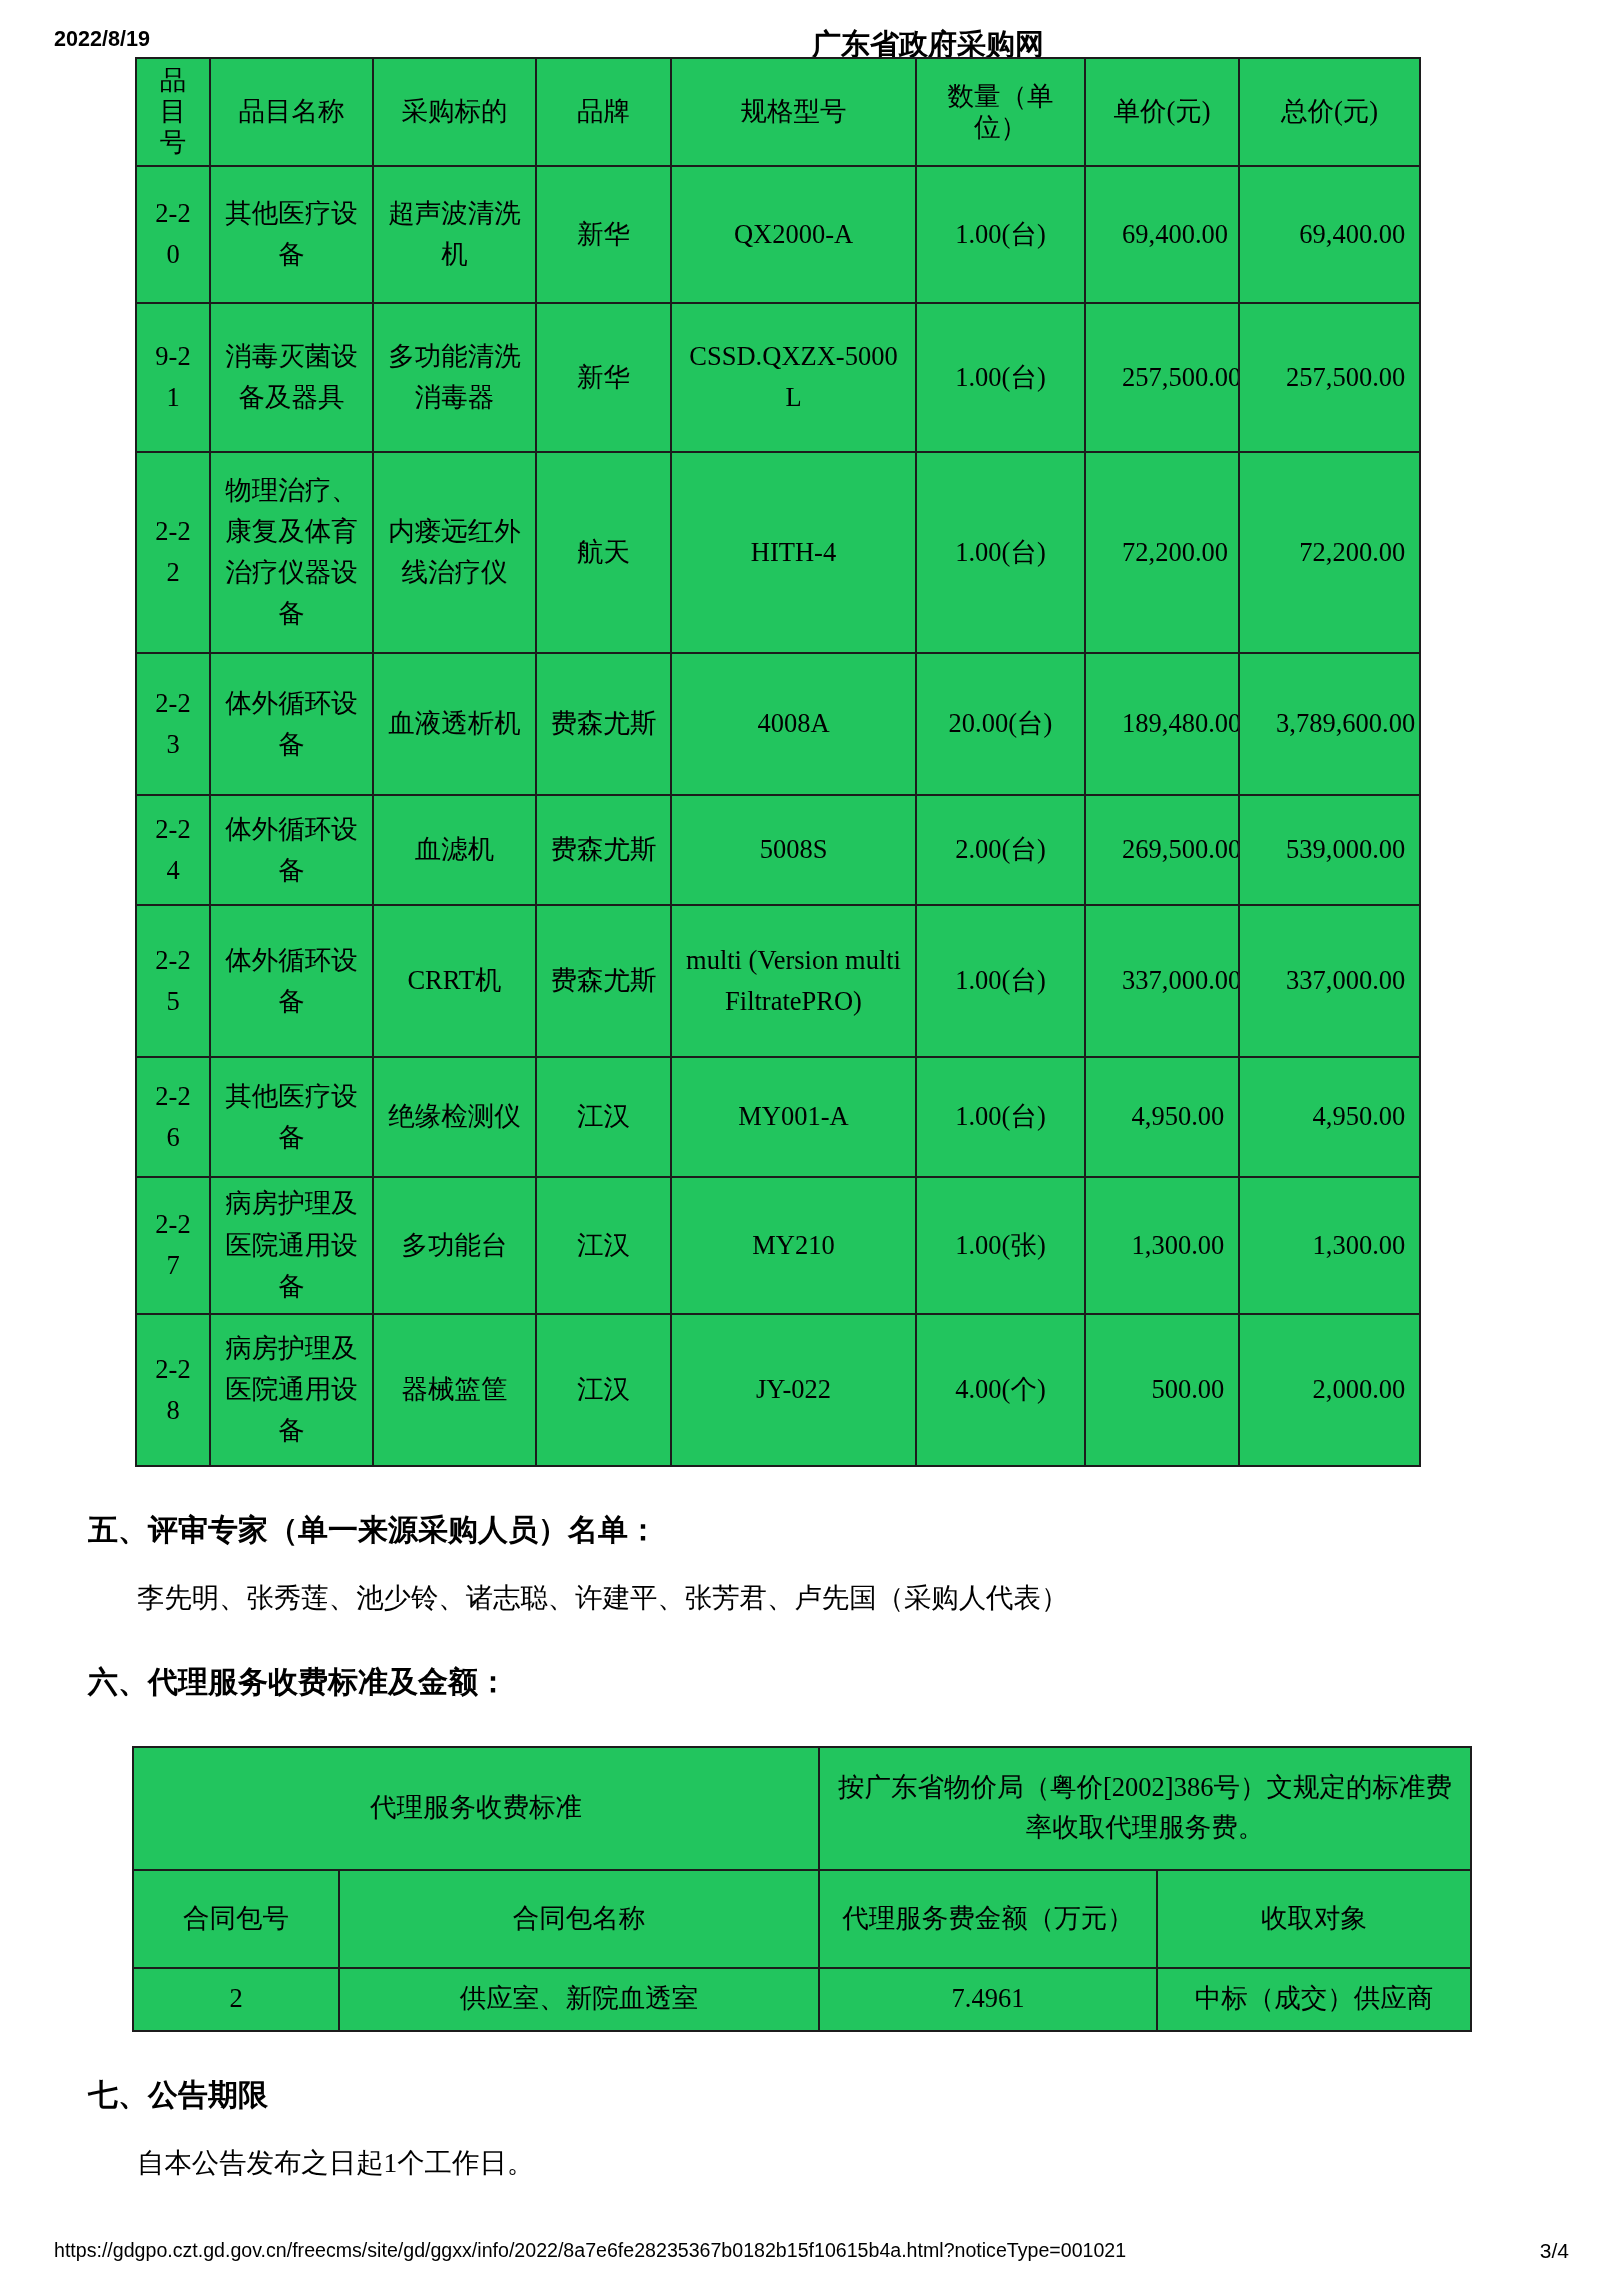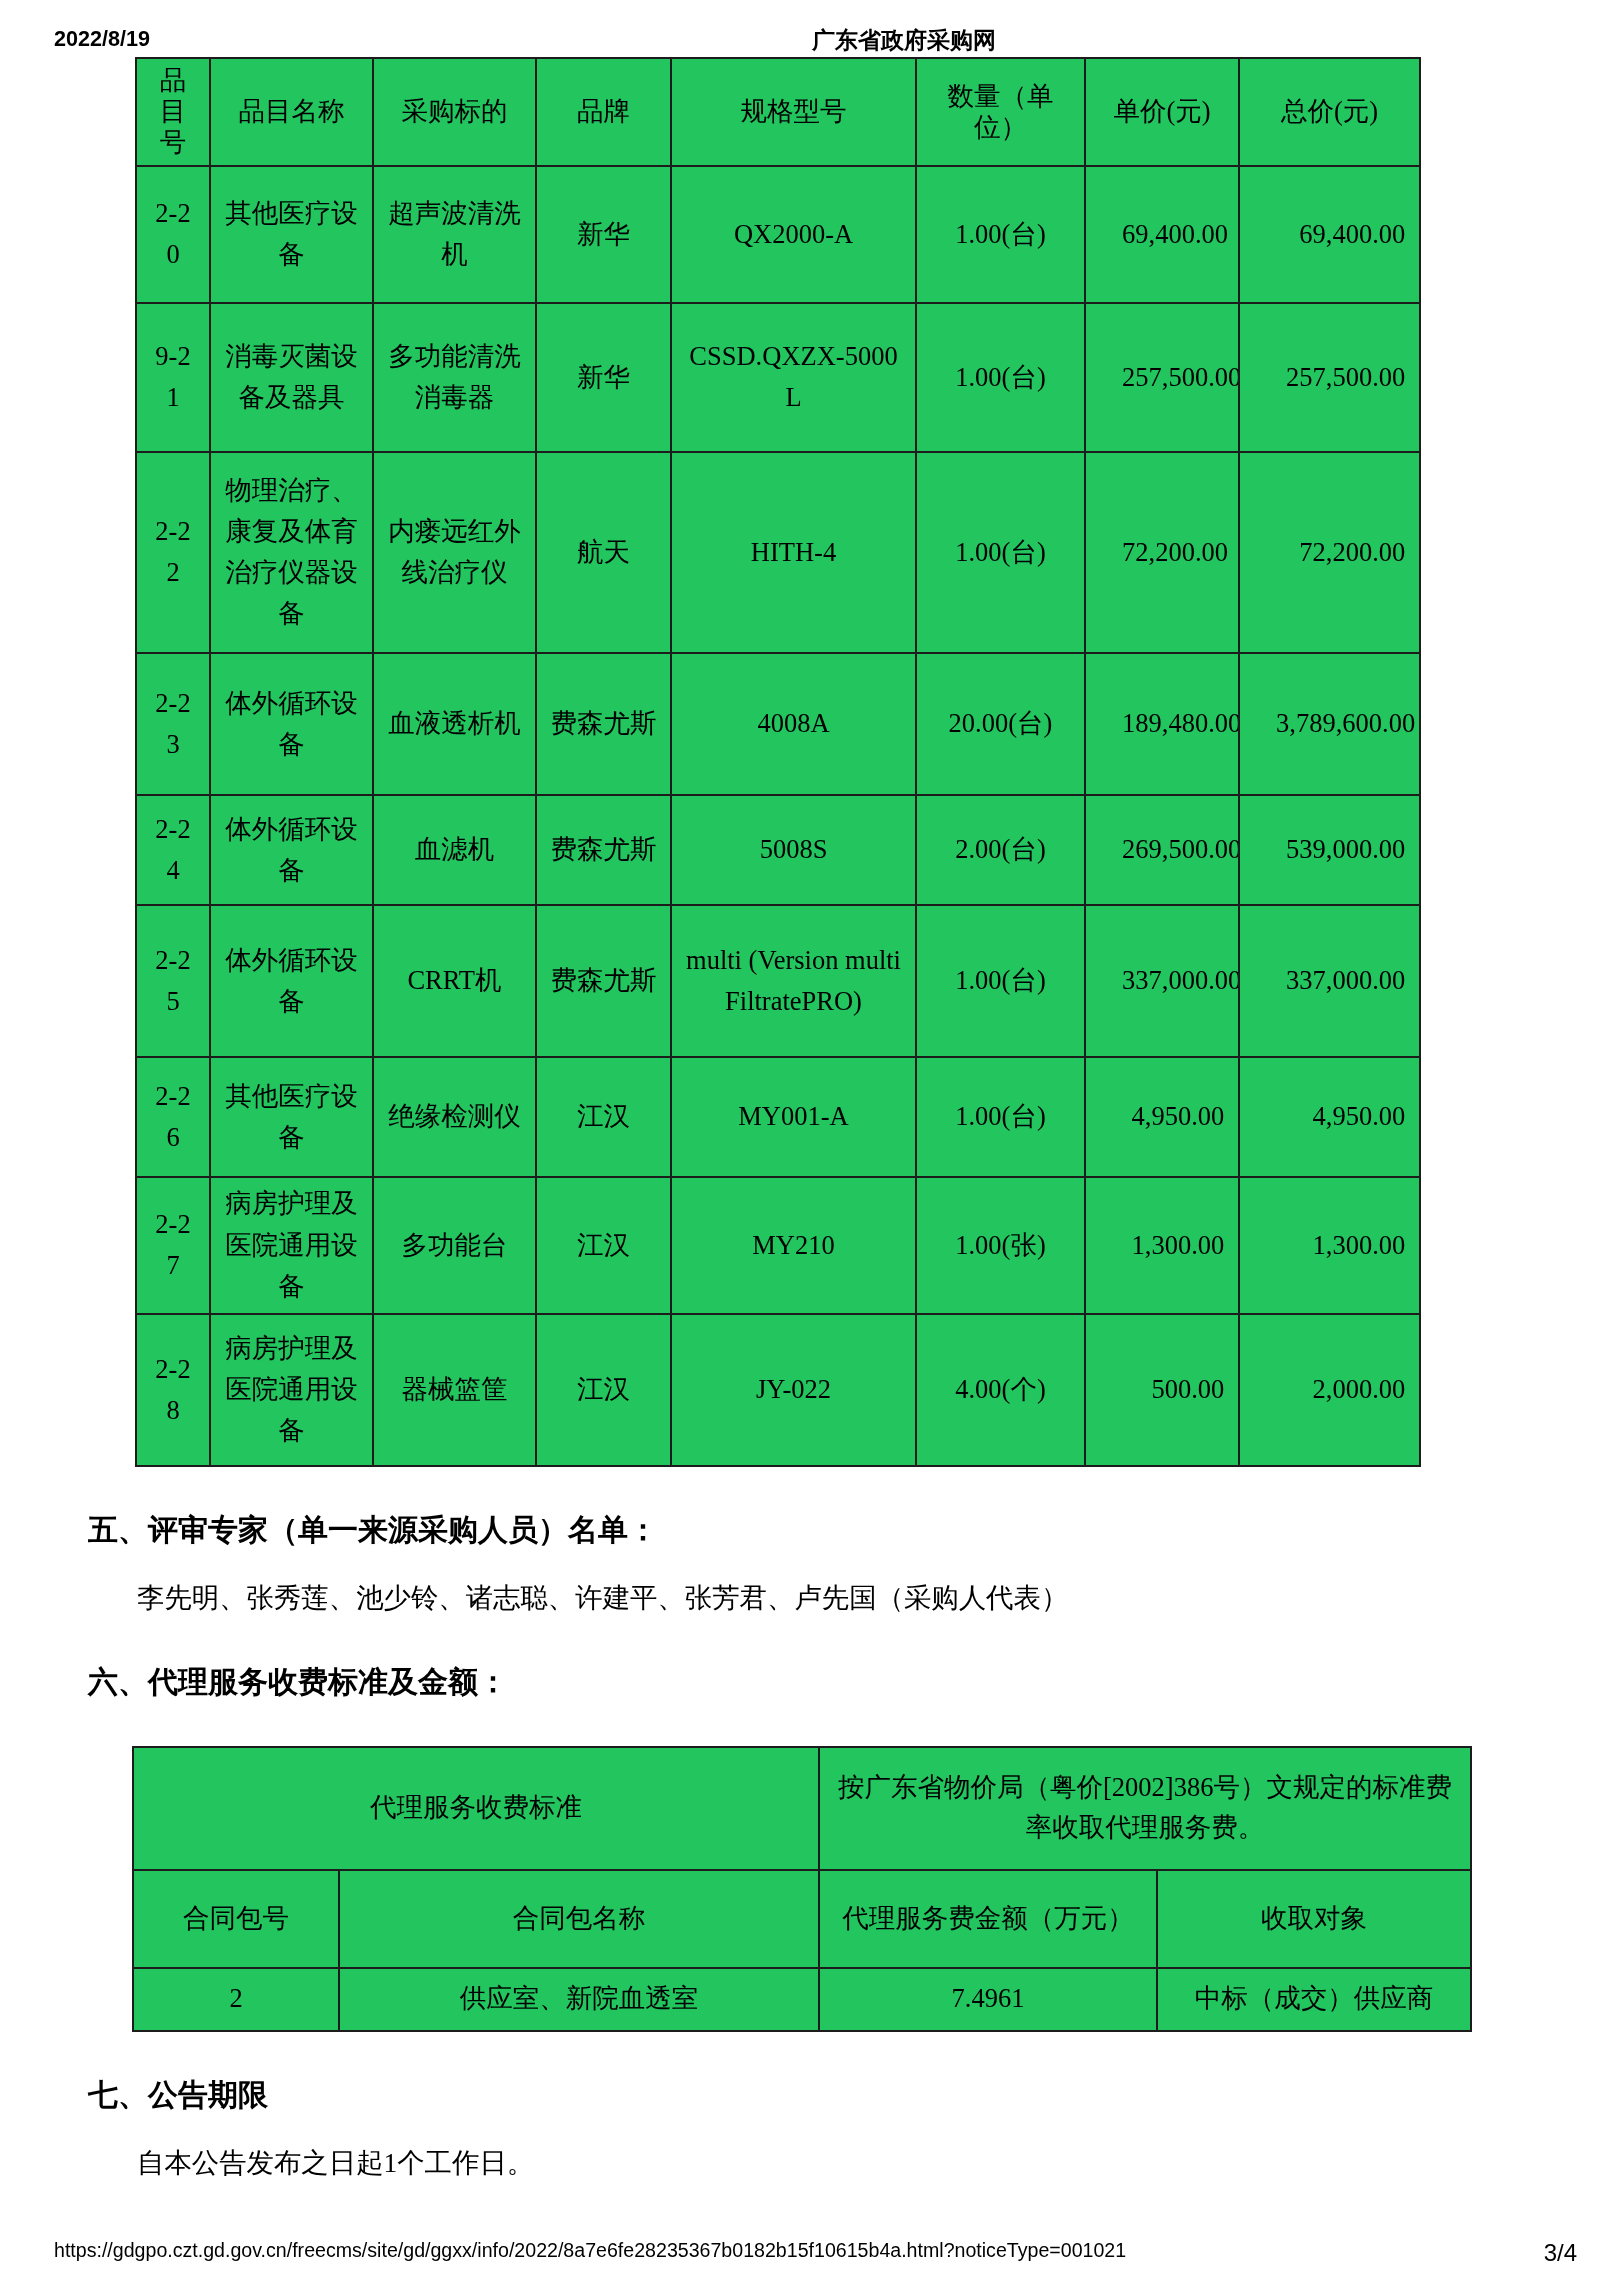--- a/index.html
+++ b/index.html
@@ -12,29 +12,29 @@
 
   
   .ph-date {
     position:absolute; left:54px; top:25.5px;
     font-family:"Liberation Sans","DejaVu Sans",sans-serif;
     font-size:21.6px; font-weight:bold;
   }
   .ph-title {
     position:absolute; left:812px; top:24.5px;
     font-family:"Liberation Sans","DejaVu Sans",sans-serif;
-    font-size:23px; font-weight:bold;
+    font-size:29px; font-weight:bold;
   }
   .pf-url {
     position:absolute; left:54px; top:2239px;
     font-family:"Liberation Sans","DejaVu Sans",sans-serif; font-size:19.6px;
   }
   .pf-page {
-    position:absolute; right:44px; top:2239px;
-    font-family:"Liberation Sans","DejaVu Sans",sans-serif; font-size:24px;
+    position:absolute; right:52px; top:2239px;
+    font-family:"Liberation Sans","DejaVu Sans",sans-serif; font-size:21px;
   }
 
   .content { position:absolute; left:0; top:57px; width:1621px; }
 
   table { border-collapse:collapse; background:#22c55e; }
 
   
   .items-table { margin-left:135px; width:1283px; table-layout:fixed; }
   .items-table th, .items-table td {
     border:2.9px solid #1c1c1c; font-size:26.5px; font-weight:normal;

